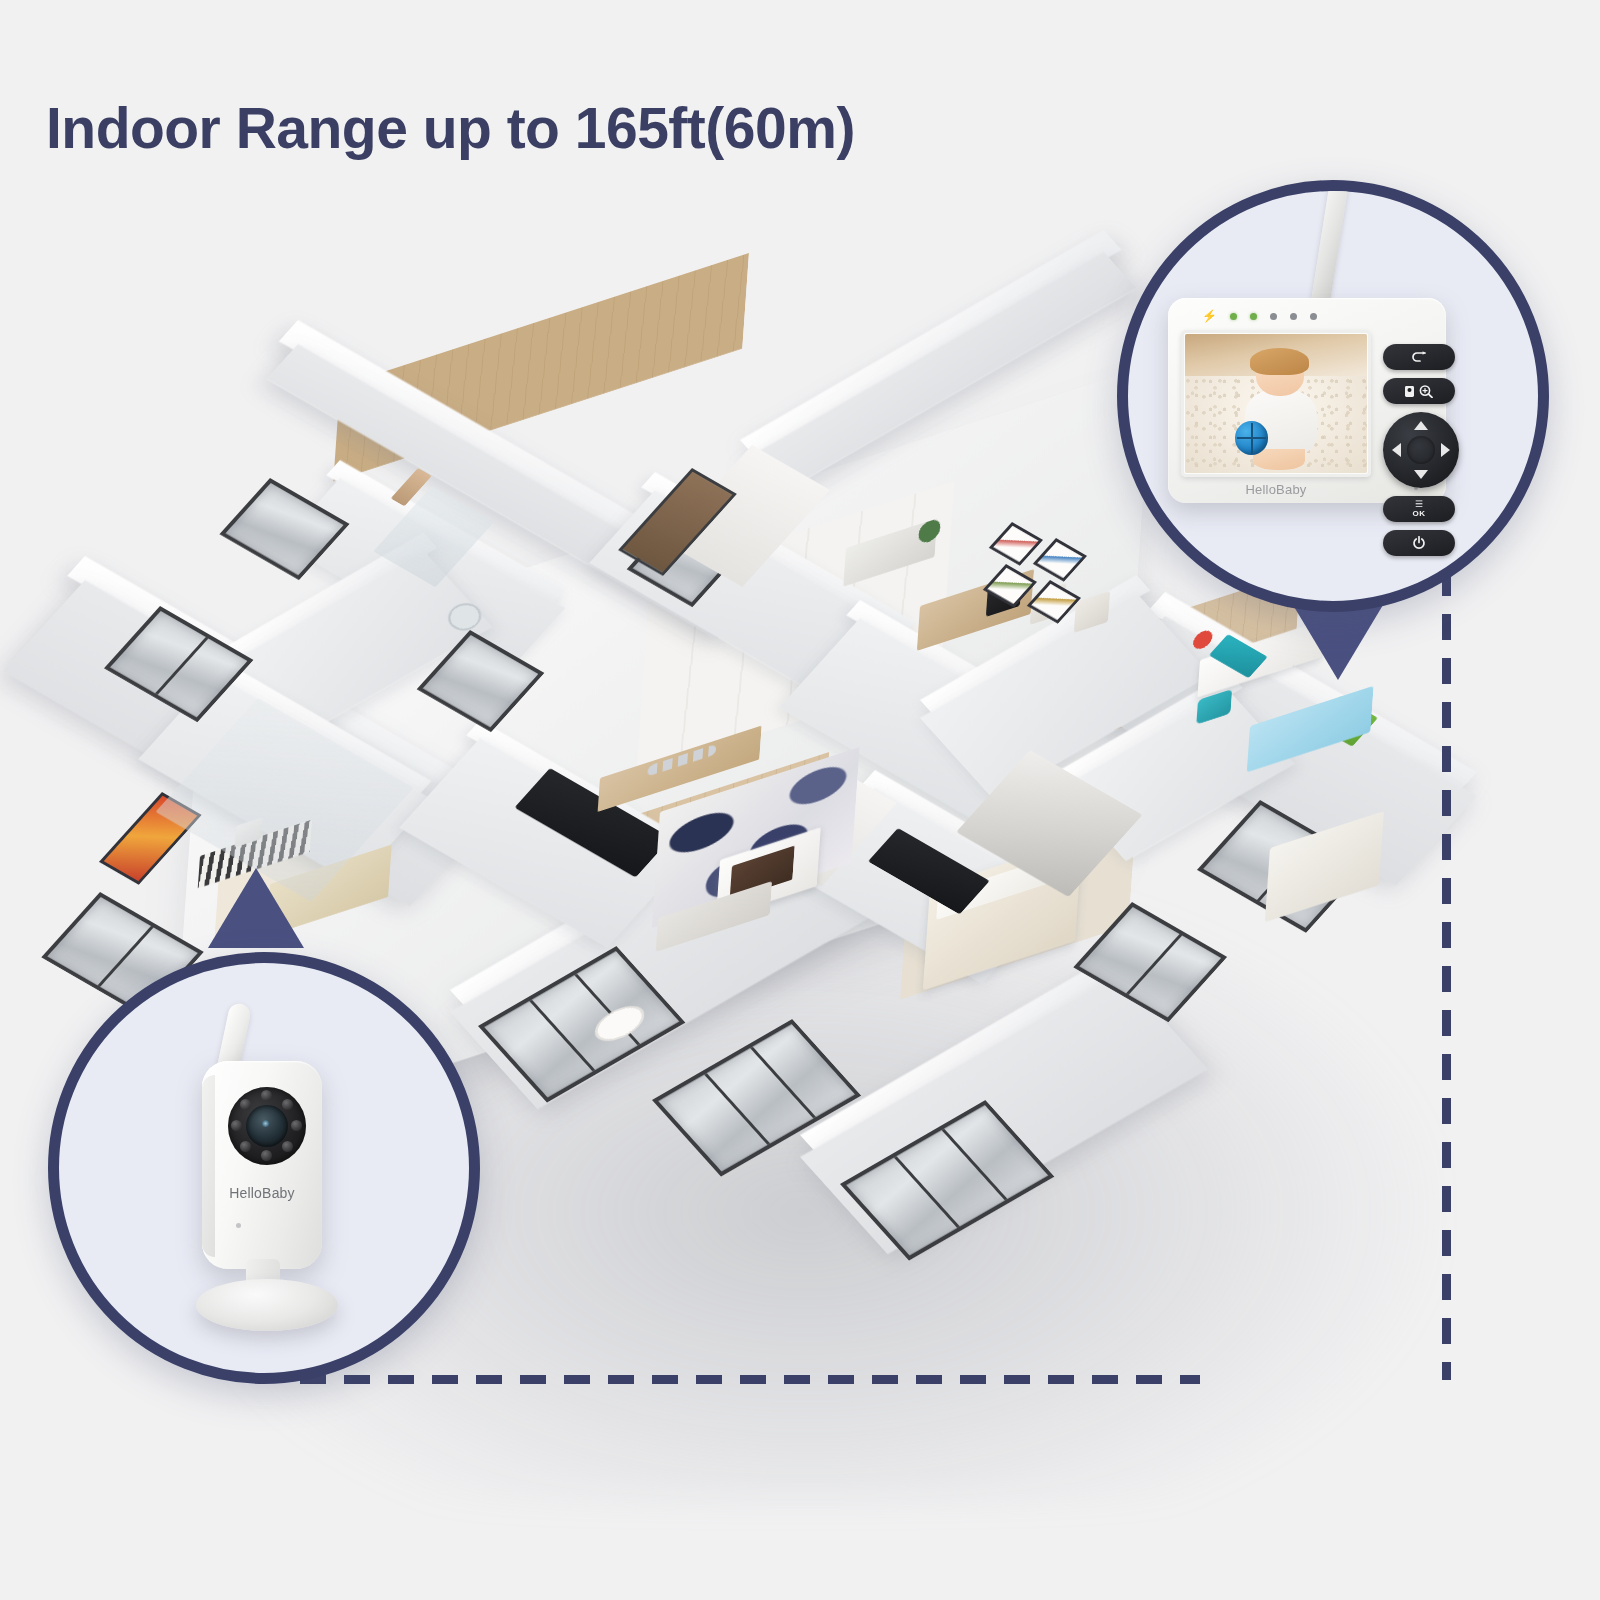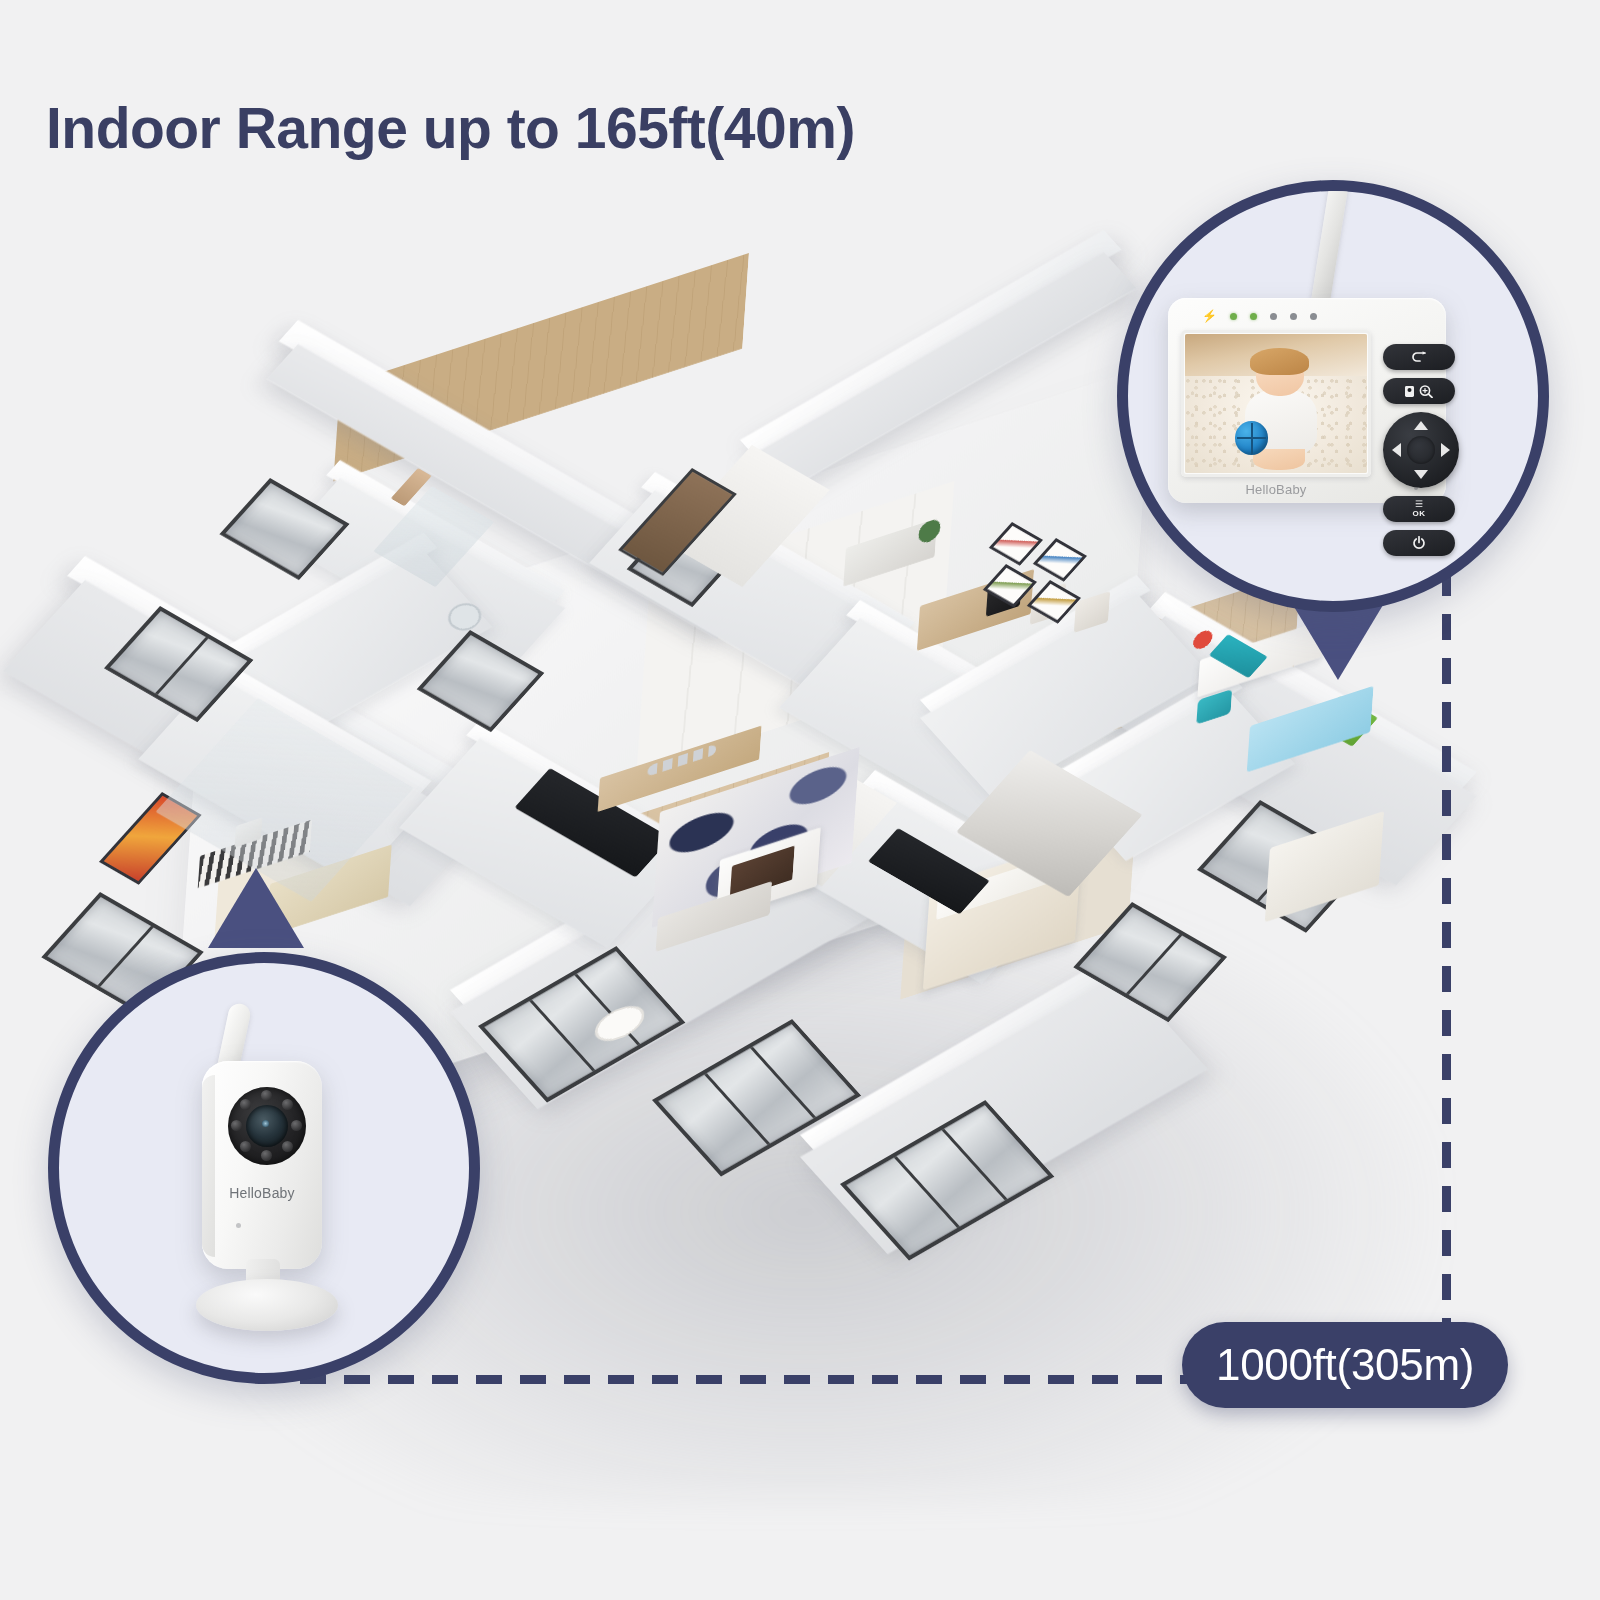--- a/index.html
+++ b/index.html
@@ -412,21 +412,21 @@
     z-index:36;
     box-shadow:0 7px 18px rgba(58,64,104,.33);
   }
 </style>
 </head>
 <body>
 
 <div id="stage">
 
   <div class="headline">
-    <div class="headline-line">Indoor Range up to 165ft(40m)</div>
+    <div class="headline-line">Indoor Range up to 165ft(60m)</div>
   </div>
 
   <div class="scene">
     <div class="fp">
       <div class="ground-shadow"></div>
 
       <div class="iso">
 
         <div class="slab"></div>
 
@@ -684,15 +684,14 @@
         <div class="cam-brand">HelloBaby</div>
         <div class="cam-mic"></div>
       </div>
 
       <div class="cam-neck"></div>
       <div class="cam-base"></div>
 
     </div>
   </div>
 
-  <div class="badge">1000ft(305m)</div>
 
 </div>
 
 </body></html>

